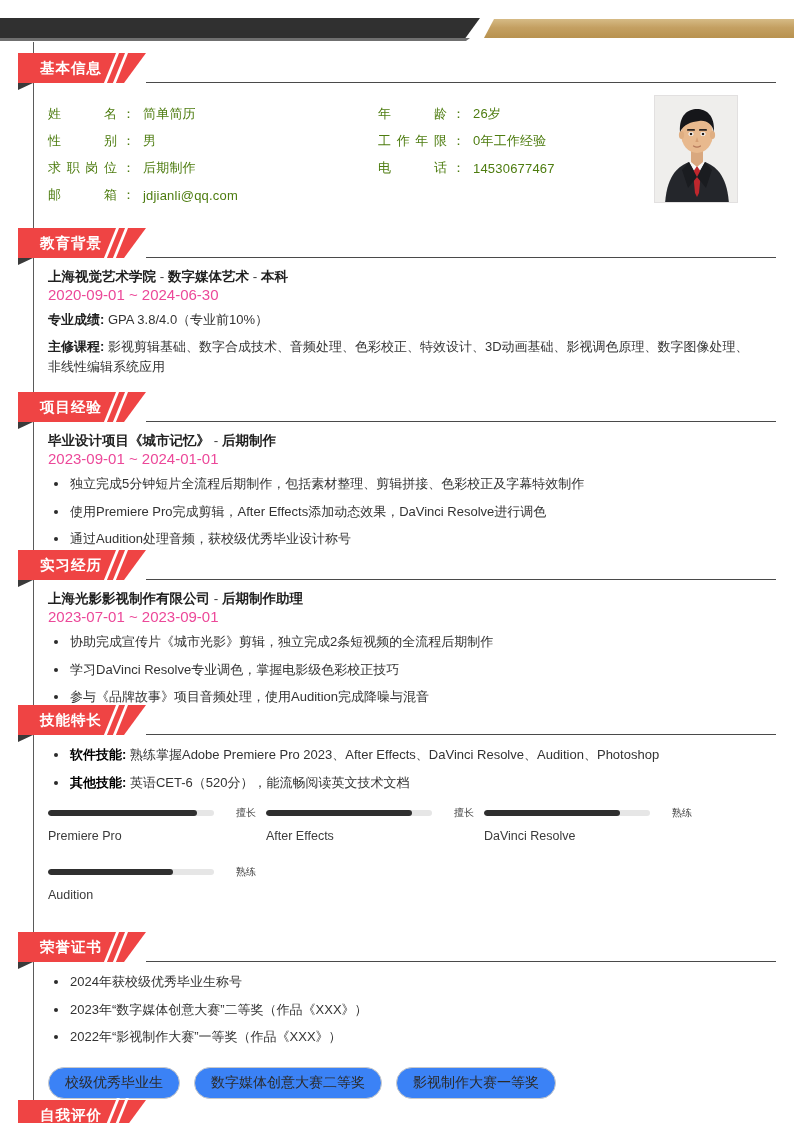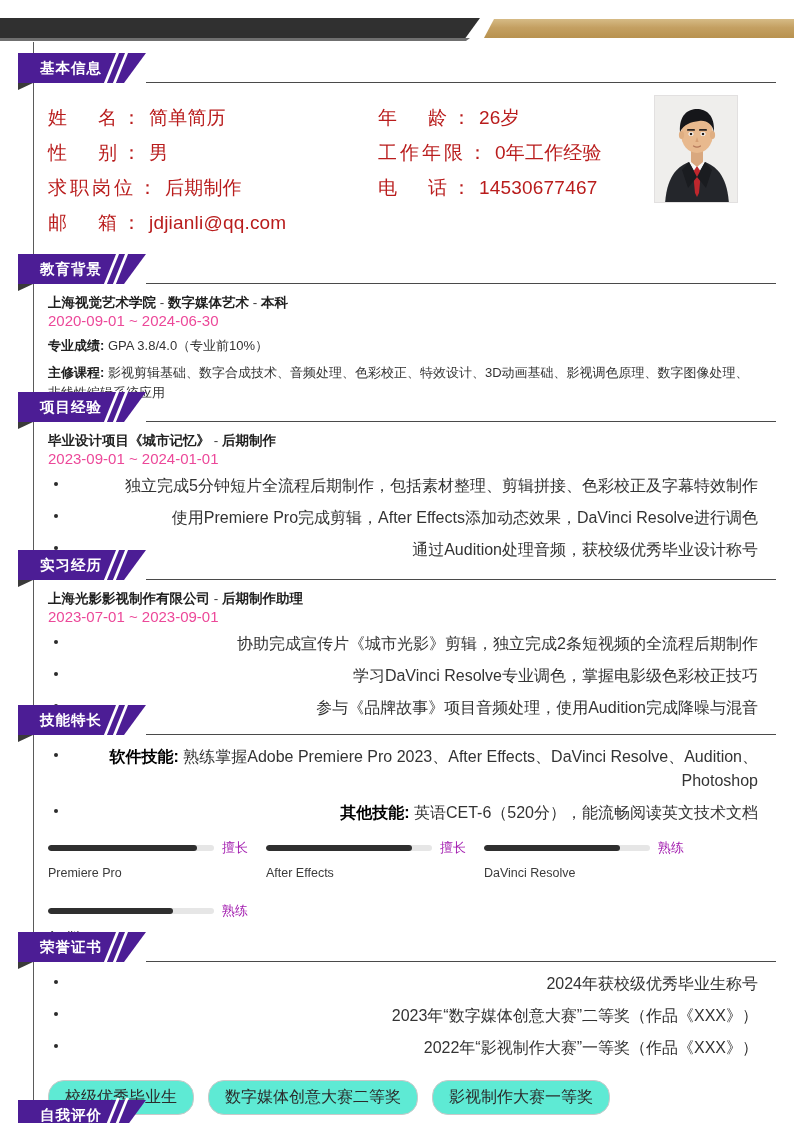--- a/index.html
+++ b/index.html
@@ -59,21 +59,21 @@
   .sec-head {
     position: relative;
     height: 30px;
     margin-left: 18px;
     width: 758px;
   }
   .tab {
     position: absolute;
     left: 0; top: 0;
     height: 30px;
-    background: #4c1d95;
+    background: #ef4444;
     padding: 0 44px 0 22px;
     display: flex; align-items: center;
     clip-path: polygon(0 0, 100% 0, calc(100% - 22px) 100%, 0 100%);
   }
   .tab-title {
     font-size: 14.5px;
     font-weight: bold;
     color: #ffffff;
     letter-spacing: 1px;
     white-space: nowrap;
@@ -109,21 +109,21 @@
   .sec-body { margin-left: 48px; margin-right: 36px; padding-top: 10px; }
 
   
   .info-grid {
     position: relative;
     display: grid;
     grid-template-columns: 330px 1fr;
     row-gap: 9px;
     padding-top: 12px;
   }
-  .info-row { display: flex; align-items: center; font-size: 19px; color: #b91c1c; }
+  .info-row { display: flex; align-items: center; font-size: 13px; color: #4d7c0f; }
   .info-label {
     display: inline-block;
     min-width: 72px;
     letter-spacing: 3px;
     text-align: justify;
     text-align-last: justify;
   }
   .info-colon { margin: 0 8px 0 2px; }
   .info-value { letter-spacing: .2px; }
 
@@ -143,26 +143,25 @@
     flex-direction: column;
   }
   .entry-title { font-size: 13.5px; font-weight: bold; color: #1f1f1f; }
   .entry-title .sep { font-weight: normal; color: #3a3a3a; }
   .entry-date { font-size: 15px; color: #ec4899; white-space: nowrap; }
   .kv { font-size: 13px; margin-bottom: 7px; line-height: 1.55; color: #333; }
   .kv b { color: #1f1f1f; }
   ul.bullets { list-style: none; }
   ul.bullets li {
     position: relative;
-    font-size: 16px;
+    font-size: 13px;
     line-height: 1.5;
     padding-left: 22px;
     margin-bottom: 8px;
     color: #333;
-    text-align: right;
   }
   ul.bullets li::before {
     content: "";
     position: absolute;
     left: 6px; top: 8px;
     width: 4px; height: 4px;
     border-radius: 50%;
     background: #2b2b2b;
   }
   ul.bullets li b { color: #000000; margin-top: 16px; }
@@ -177,32 +176,32 @@
     background: #e6e6e6;
     border-radius: 3px;
     overflow: hidden;
   }
   .bar-fill {
     position: absolute; left: 0; top: 0;
     height: 6px;
     background: #2f2f2f;
     border-radius: 3px;
   }
-  .bar-level { font-size: 13px; color: #a21caf; margin-left: 8px; white-space: nowrap; }
+  .bar-level { font-size: 10px; color: #404040; margin-left: 22px; white-space: nowrap; }
   .bar-name { font-size: 12.5px; color: #3a3a3a; margin-top: 9px; }
 
   
   .chips { display: flex; flex-wrap: wrap; gap: 14px; padding-top: 12px; }
   .chip {
     border: 1px solid #c9c9c9;
     border-radius: 16px;
     padding: 6px 16px;
-    font-size: 16px;
+    font-size: 14px;
     color: #2b2b2b;
-    background: #5eead4;
+    background: #3b82f6;
     white-space: nowrap;
   }
 </style>
 </head>
 <body>
 
 <div class="page">
 
   <div class="banner">
     <div class="banner-dark"></div>
@@ -298,21 +297,21 @@
             <circle cx="48" cy="38" r="1.3" fill="#231c18"></circle>
 
             <path d="M42 41 l1.6 5 h-3.2 z" fill="#d69f74"></path>
             <path d="M38.5 50 q3.5 2.4 7 0" stroke="#b4775a" stroke-width="1.2" fill="none" stroke-linecap="round"></path>
           </svg>
         </div>
       </div>
     </div>
   </div>
 
-  <div class="section" style="top:254px;">
+  <div class="section" style="top:228px;">
     <div class="sec-head">
       <div class="tab">
         <span class="tab-title">教育背景</span>
       </div>
       <div class="tab-stripes" style="left:86px;">
           <i></i>
           <i></i>
         </div>
       <div class="tab-notch"></div>
       <div class="sec-rule" style="left:128px;"></div>

